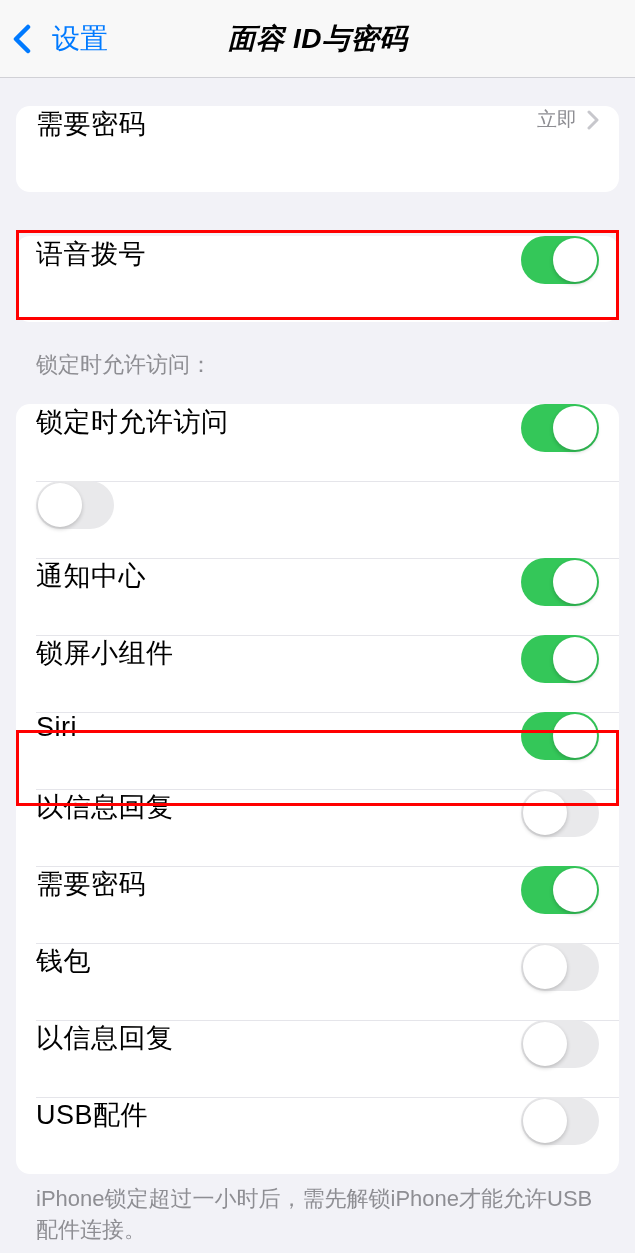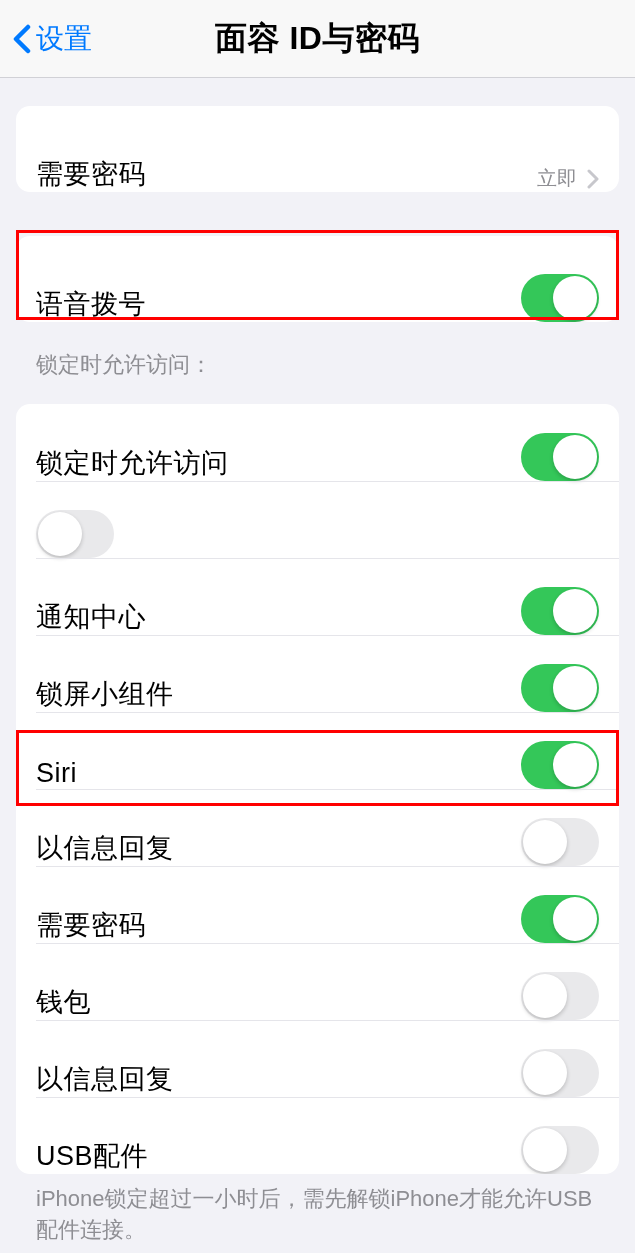--- a/index.html
+++ b/index.html
@@ -22,55 +22,56 @@
       display: flex;
       align-items: center;
       position: relative;
       padding: 0 12px;
     }
     .back-btn {
       display: flex;
       align-items: center;
       color: #007aff;
       font-size: 28px;
-      gap: 4px;
+      gap: 20px;
     }
     .back-chevron {
       width: 20px;
       height: 30px;
     }
     .nav-title {
       position: absolute;
       left: 50%;
       transform: translateX(-50%);
-      font-size: 32px;
+      font-size: 28px;
       font-weight: 600;
       color: #000;
       letter-spacing: 0.5px;
+      font-style: italic;
     }
     .content {
       padding: 0 16px;
     }
     .group {
       background: #fff;
       border-radius: 14px;
       overflow: hidden;
     }
     .group-1 {
       margin-top: 28px;
     }
     .group-2 {
       margin-top: 44px;
     }
     .group-3 {
       margin-top: 16px;
     }
     .row {
       display: flex;
-      align-items: flex-end;
+      align-items: flex-start;
       justify-content: space-between;
       padding: 0 20px;
       height: 77px;
       position: relative;
     }
     .row + .row::before {
       content: "";
       position: absolute;
       top: 0;
       left: 20px;

